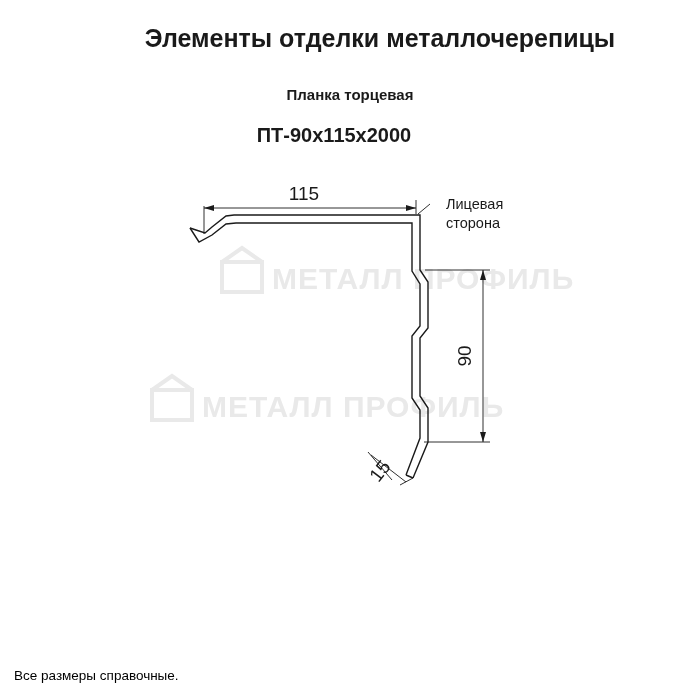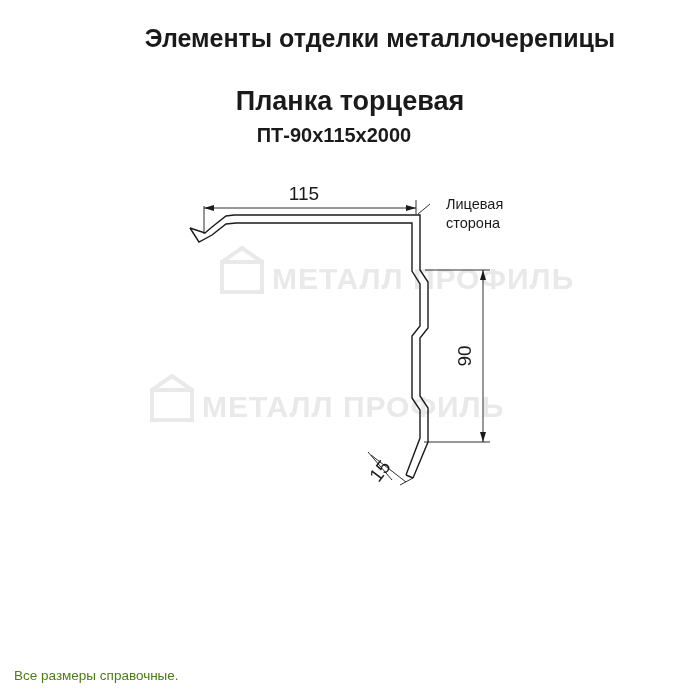--- a/index.html
+++ b/index.html
@@ -30,21 +30,21 @@
     font-weight: bold;
     letter-spacing: 0px;
     margin-left: 30px;
   }
   .subtitle {
     position: absolute;
     top: 86px;
     left: 0;
     width: 700px;
     text-align: center;
-    font-size: 27px;
+    font-size: 15px;
     font-weight: bold;
   }
   .code {
     position: absolute;
     top: 124px;
     left: 0;
     width: 668px;
     text-align: center;
     font-size: 20px;
     font-weight: bold;
@@ -63,21 +63,21 @@
     width: 700px;
     height: 700px;
     pointer-events: none;
   }
   .footer {
     position: absolute;
     left: 14px;
     bottom: 14px;
     font-size: 13.5px;
     line-height: 20px;
-    color: #4d7c0f;
+    color: #000000;
   }
   .footer div {
     white-space: nowrap;
   }
   svg { display: block; }
   text {
     font-family: "Liberation Sans", sans-serif;
     fill: #1a1a1a;
   }
   .dimtext { font-size: 19px; }

